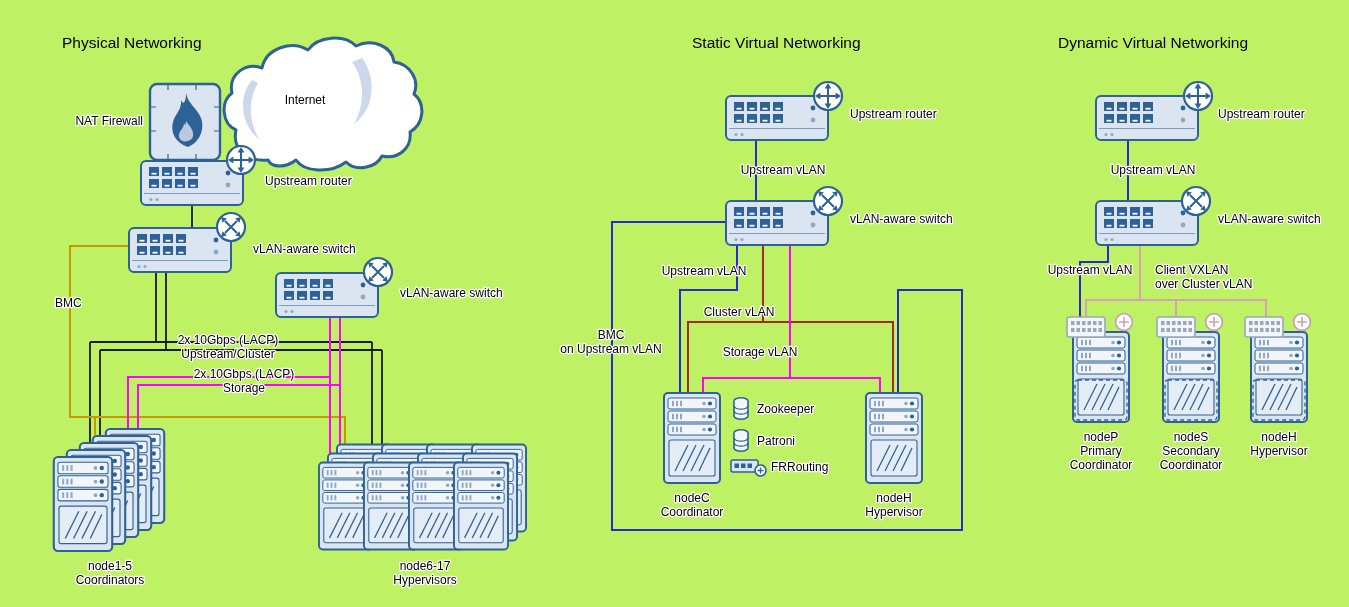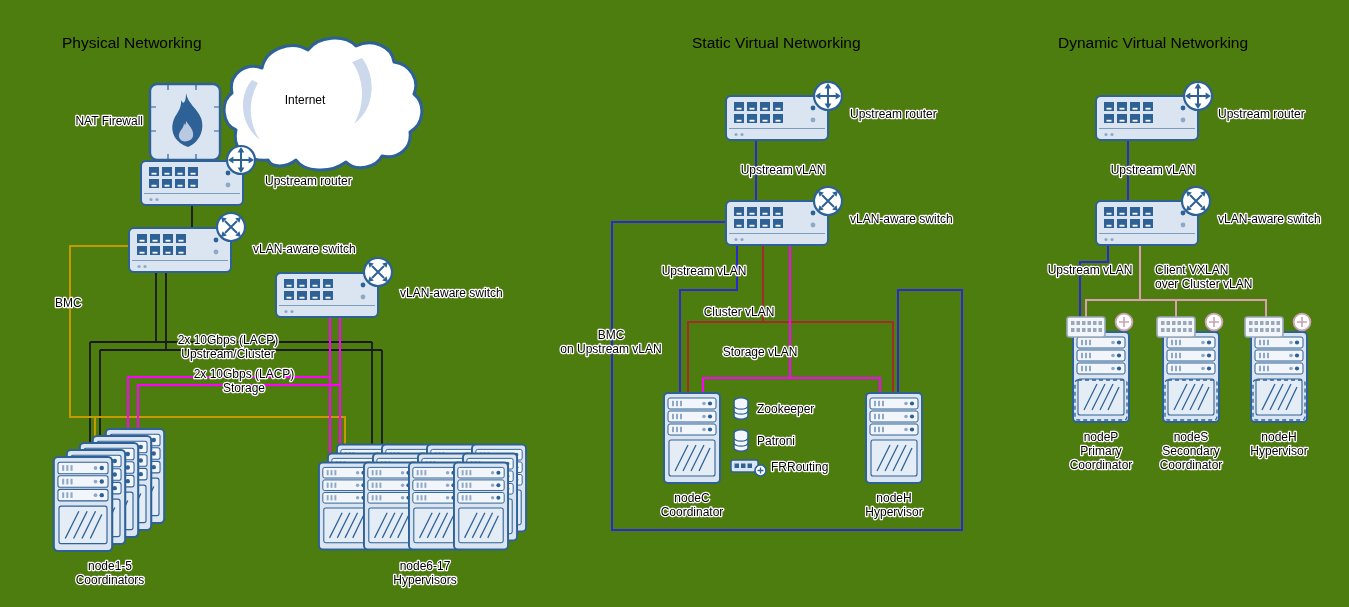--- a/index.html
+++ b/index.html
@@ -3,21 +3,21 @@
 <meta charset="utf-8">
 <style>
   :root{
     --dev-stroke:#2e6296;
     --dev-fill:#dbe5f1;
     --bay-fill:#f2f6fb;
     --panel-fill:#e4ecf6;
     --dot-mid:#8fa8c8;
   }
   html,body{margin:0;padding:0;background:#ffffff;}
-  .stage{position:relative;width:1349px;height:607px;background:#4d7c0f;overflow:hidden;}
+  .stage{position:relative;width:1349px;height:607px;background:#bef264;overflow:hidden;}
   svg{display:block;}
   text{font-family:"Liberation Sans",sans-serif;fill:#000;}
   .title{font-size:15.5px;}
   .lbl{font-size:12px;paint-order:stroke;stroke:#ffffff;stroke-width:2.5px;stroke-linejoin:round;}
   .mid{text-anchor:middle;}
   .end{text-anchor:end;}
   .dev-fill{fill:var(--dev-fill);stroke:var(--dev-stroke);stroke-width:2;}
   .dev-line{stroke:var(--dev-stroke);stroke-width:1.2;fill:none;}
   .port{fill:var(--dev-stroke);}
   .port-notch{fill:#ffffff;}

